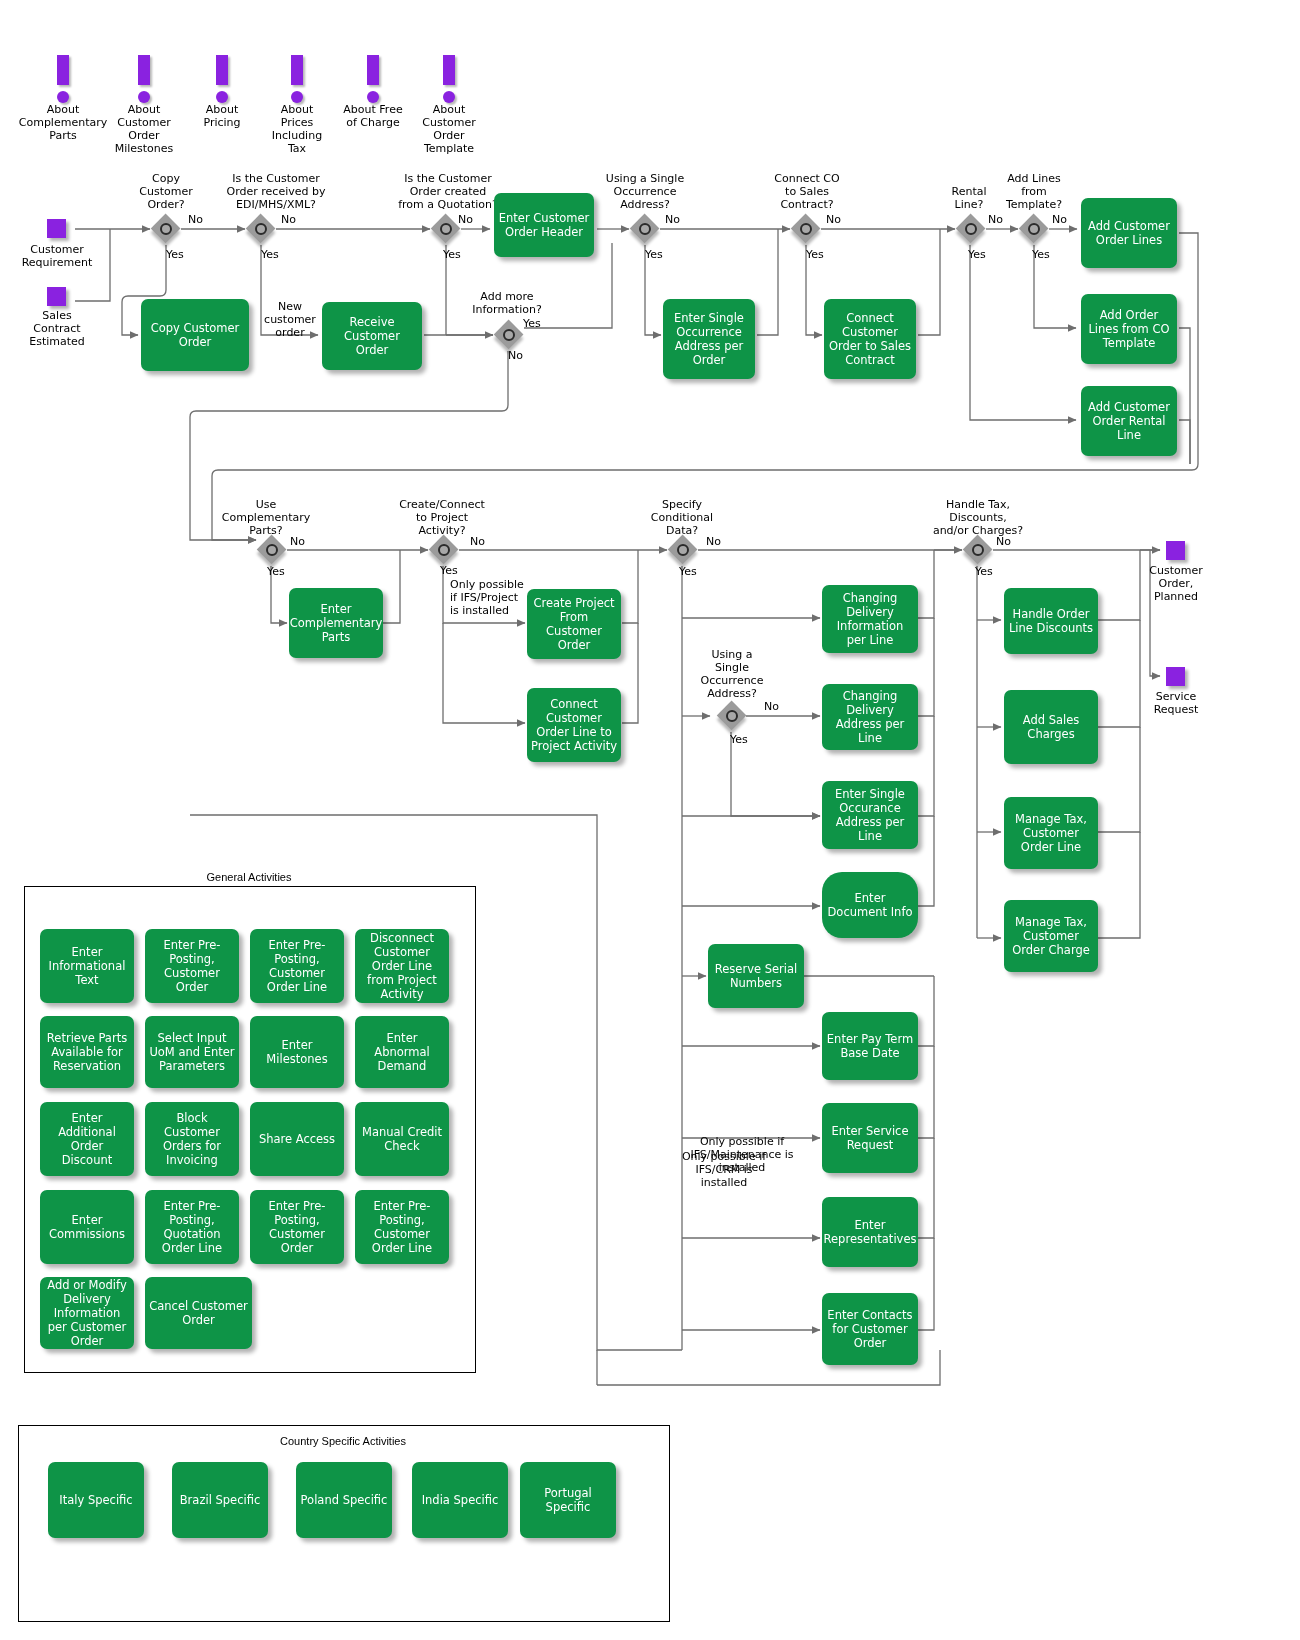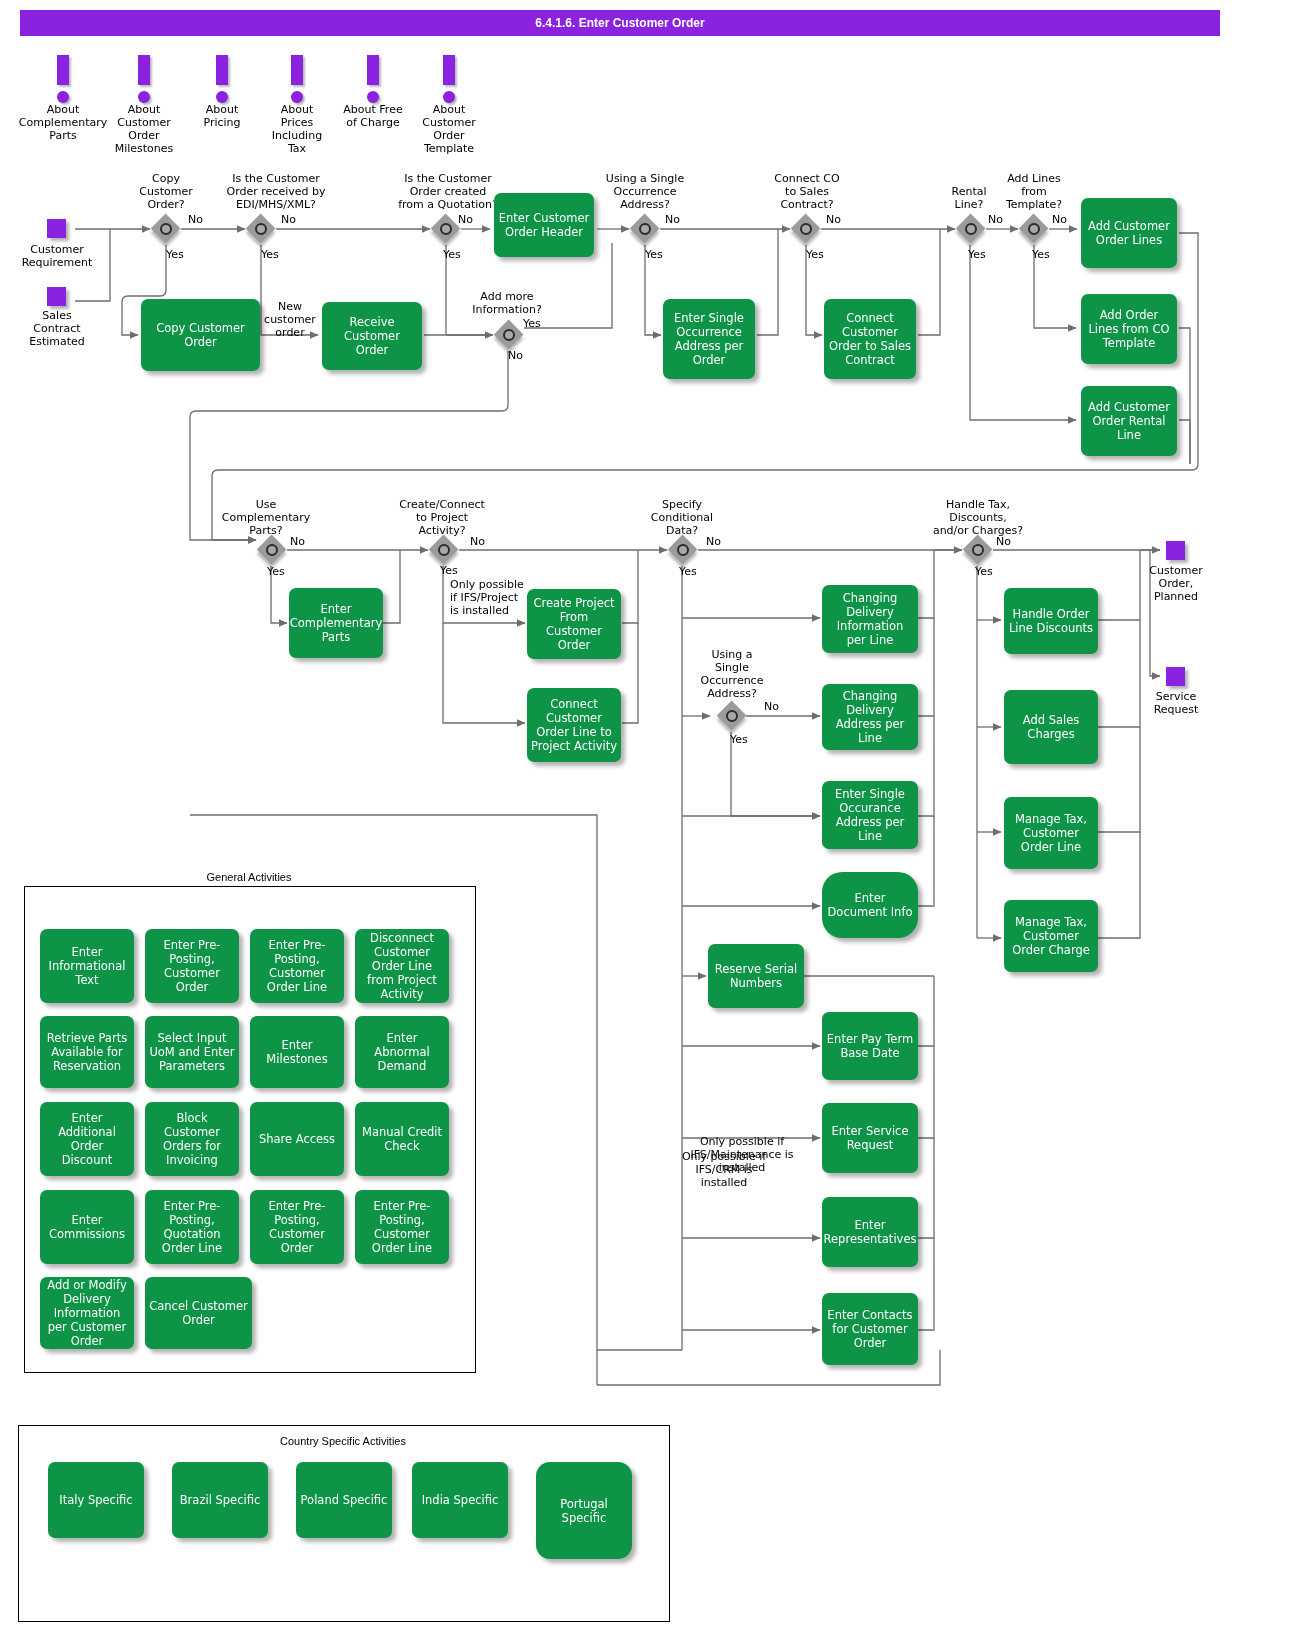--- a/index.html
+++ b/index.html
@@ -50,21 +50,20 @@
   
   .panel{position:absolute;border:1.5px solid #000;background:transparent;}
   .panel-title{position:absolute;font-size:11px;color:#000;text-align:center;
     font-family:"Liberation Sans",sans-serif;}
 </style>
 </head>
 <body>
 
 <div id="canvas">
 
-  <div class="titlebar">6.4.1.6. Enter Customer Order</div>
 
   <svg id="edges" viewBox="0 0 1300 1640" xmlns="http://www.w3.org/2000/svg">
     <defs>
       <marker id="ah" markerWidth="9" markerHeight="8" refX="8.5" refY="4" orient="auto" markerUnits="userSpaceOnUse">
         <path d="M0,0 L9,4 L0,8 z" fill="#6e6e6e"></path>
       </marker>
     </defs>
     <g fill="none" stroke="#6e6e6e" stroke-width="1.3">
 
       <path d="M75,229 L110,229 L110,229 L150,229" marker-end="url(#ah)"></path>
@@ -287,21 +286,21 @@
   <div class="yn" style="left:968px;top:249px;">Yes</div>
 
   <div class="tx" style="left:986px;top:172px;width:96px;">Add Lines<br>from<br>Template?</div>
   <div class="dec" style="left:1019px;top:214px;">
       <div class="dia"></div>
       <div class="ring"></div>
     </div>
   <div class="yn" style="left:1052px;top:214px;">No</div>
   <div class="yn" style="left:1032px;top:249px;">Yes</div>
 
-  <div class="act" style="left:141px;top:299px;width:119px;height:72px;">Copy Customer Order</div>
+  <div class="act" style="left:141px;top:299px;width:108px;height:72px;">Copy Customer Order</div>
   <div class="tx" style="left:262px;top:300px;width:56px;">New customer order</div>
   <div class="act" style="left:322px;top:302px;width:100px;height:68px;">Receive Customer Order</div>
   <div class="act" style="left:494px;top:193px;width:100px;height:64px;">Enter Customer Order Header</div>
   <div class="act" style="left:663px;top:299px;width:92px;height:80px;">Enter Single Occurrence Address per Order</div>
   <div class="act" style="left:824px;top:299px;width:92px;height:80px;">Connect Customer Order to Sales Contract</div>
   <div class="act" style="left:1081px;top:198px;width:96px;height:70px;">Add Customer Order Lines</div>
   <div class="act" style="left:1081px;top:294px;width:96px;height:70px;">Add Order Lines from CO Template</div>
   <div class="act" style="left:1081px;top:386px;width:96px;height:70px;">Add Customer Order Rental Line</div>
 
   <div class="tx" style="left:206px;top:498px;width:120px;">Use<br>Complementary<br>Parts?</div>
@@ -386,15 +385,15 @@
   <div class="act" style="left:355px;top:1190px;width:94px;height:74px;">Enter Pre-Posting, Customer Order Line</div>
   <div class="act" style="left:40px;top:1277px;width:94px;height:72px;">Add or Modify Delivery Information per Customer Order</div>
   <div class="act" style="left:145px;top:1277px;width:107px;height:72px;">Cancel Customer Order</div>
 
   <div class="panel" style="left:18px;top:1425px;width:650px;height:195px;"></div>
   <div class="panel-title" style="left:18px;top:1435px;width:650px;">Country Specific Activities</div>
   <div class="act" style="left:48px;top:1462px;width:96px;height:76px;">Italy Specific</div>
   <div class="act" style="left:172px;top:1462px;width:96px;height:76px;">Brazil Specific</div>
   <div class="act" style="left:296px;top:1462px;width:96px;height:76px;">Poland Specific</div>
   <div class="act" style="left:412px;top:1462px;width:96px;height:76px;">India Specific</div>
-  <div class="act" style="left:536px;top:1462px;width:96px;height:97px;border-radius:14px;">Portugal Specific</div>
+  <div class="act" style="left:520px;top:1462px;width:96px;height:76px;">Portugal Specific</div>
 
 </div>
 
 </body></html>

